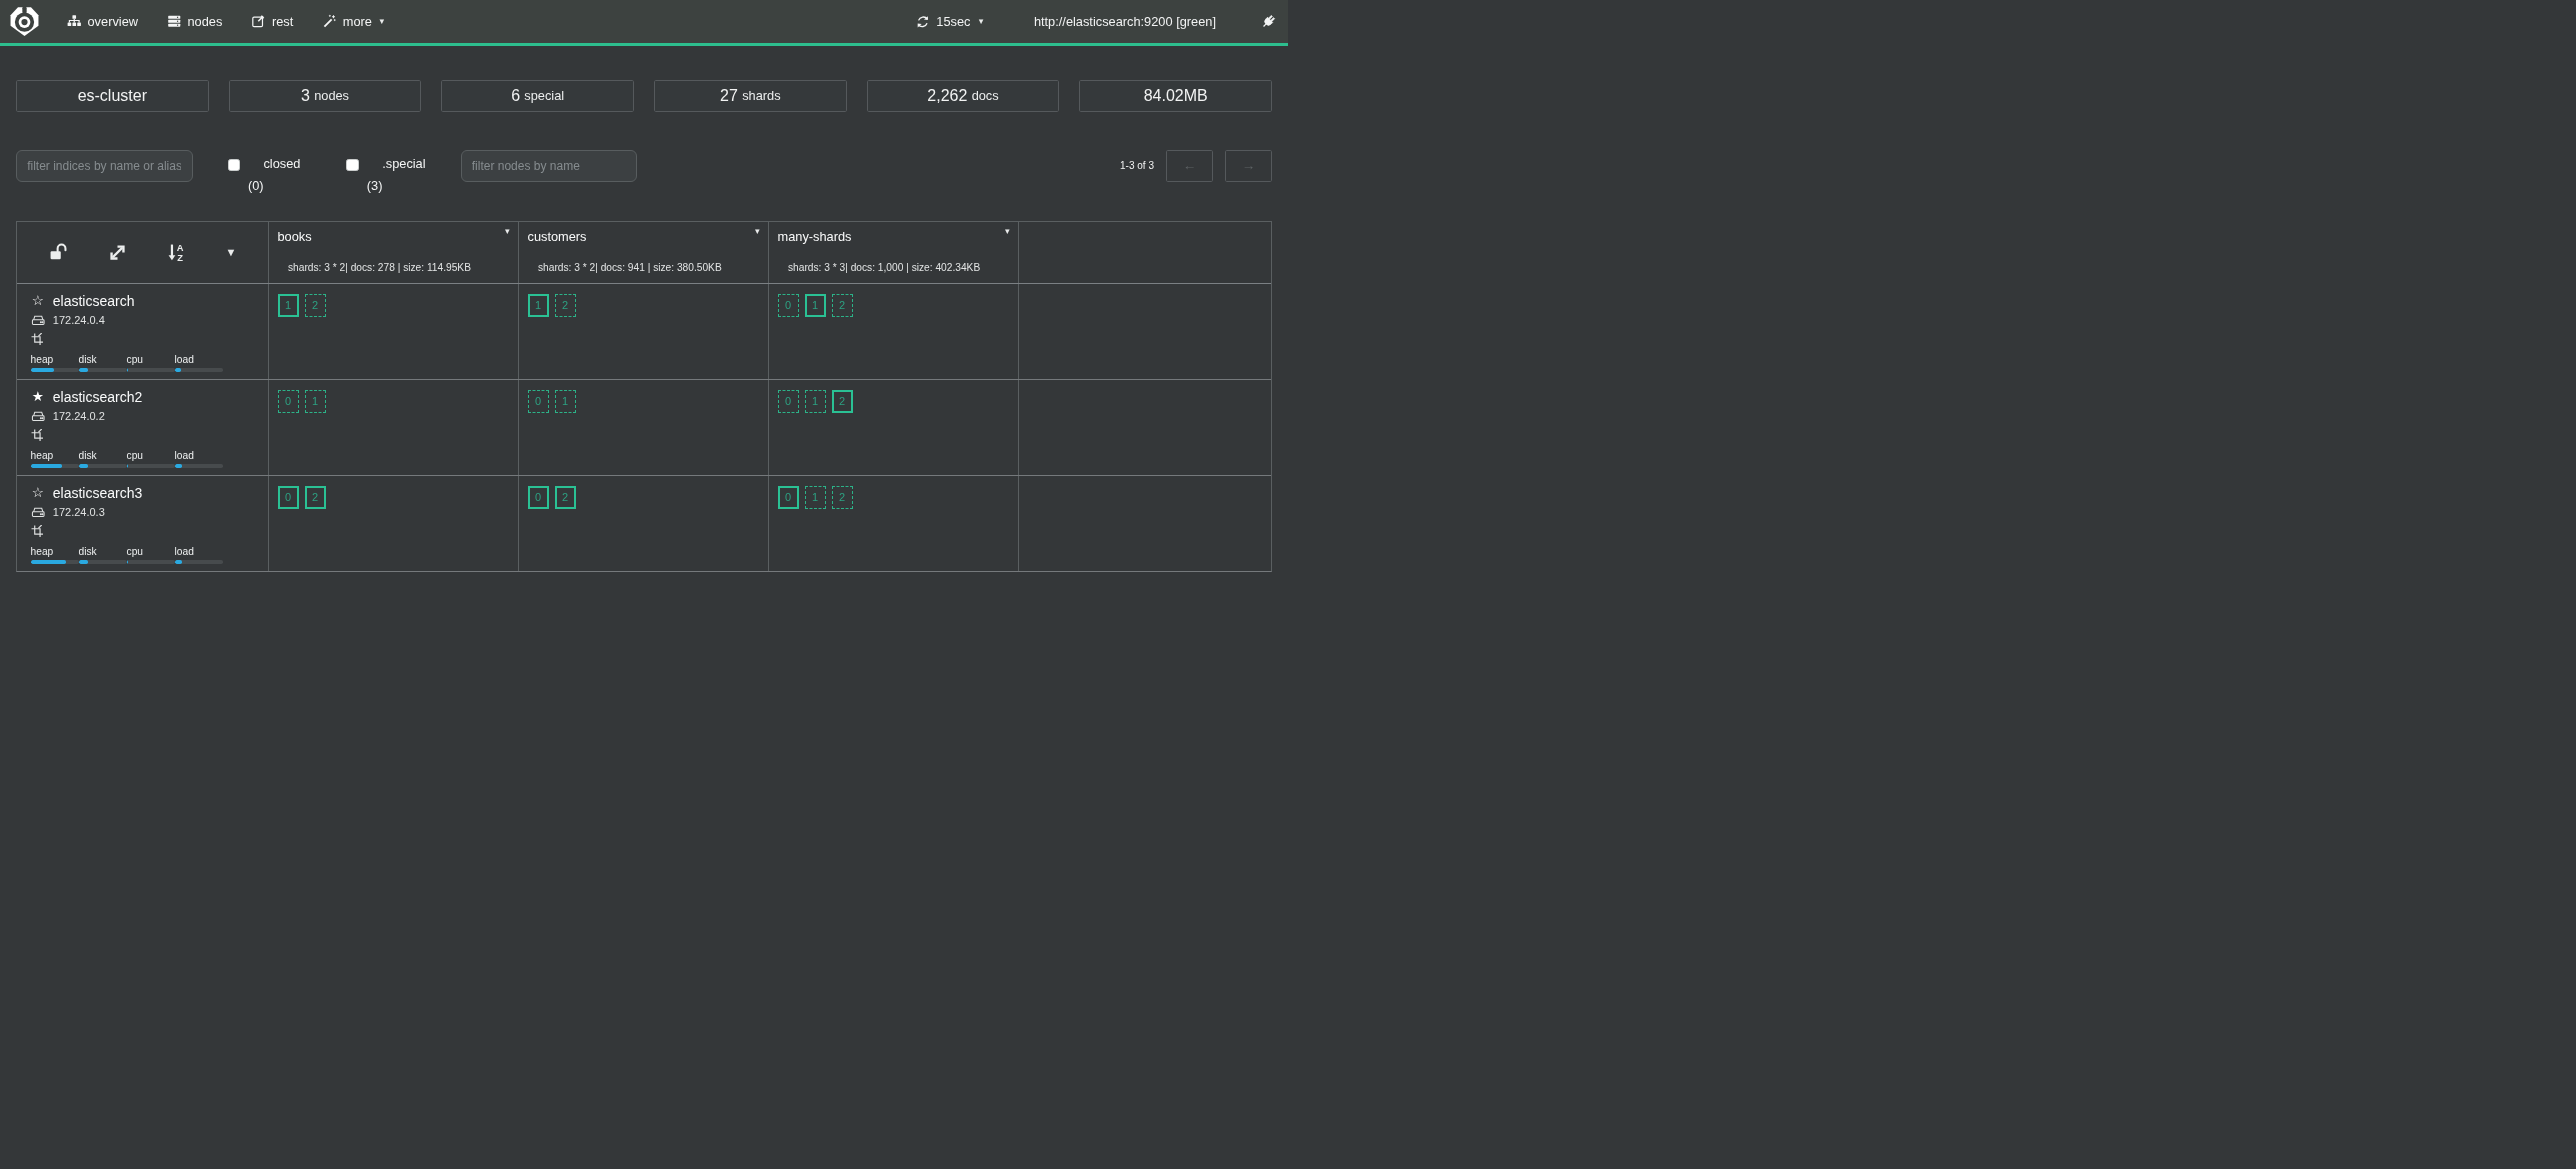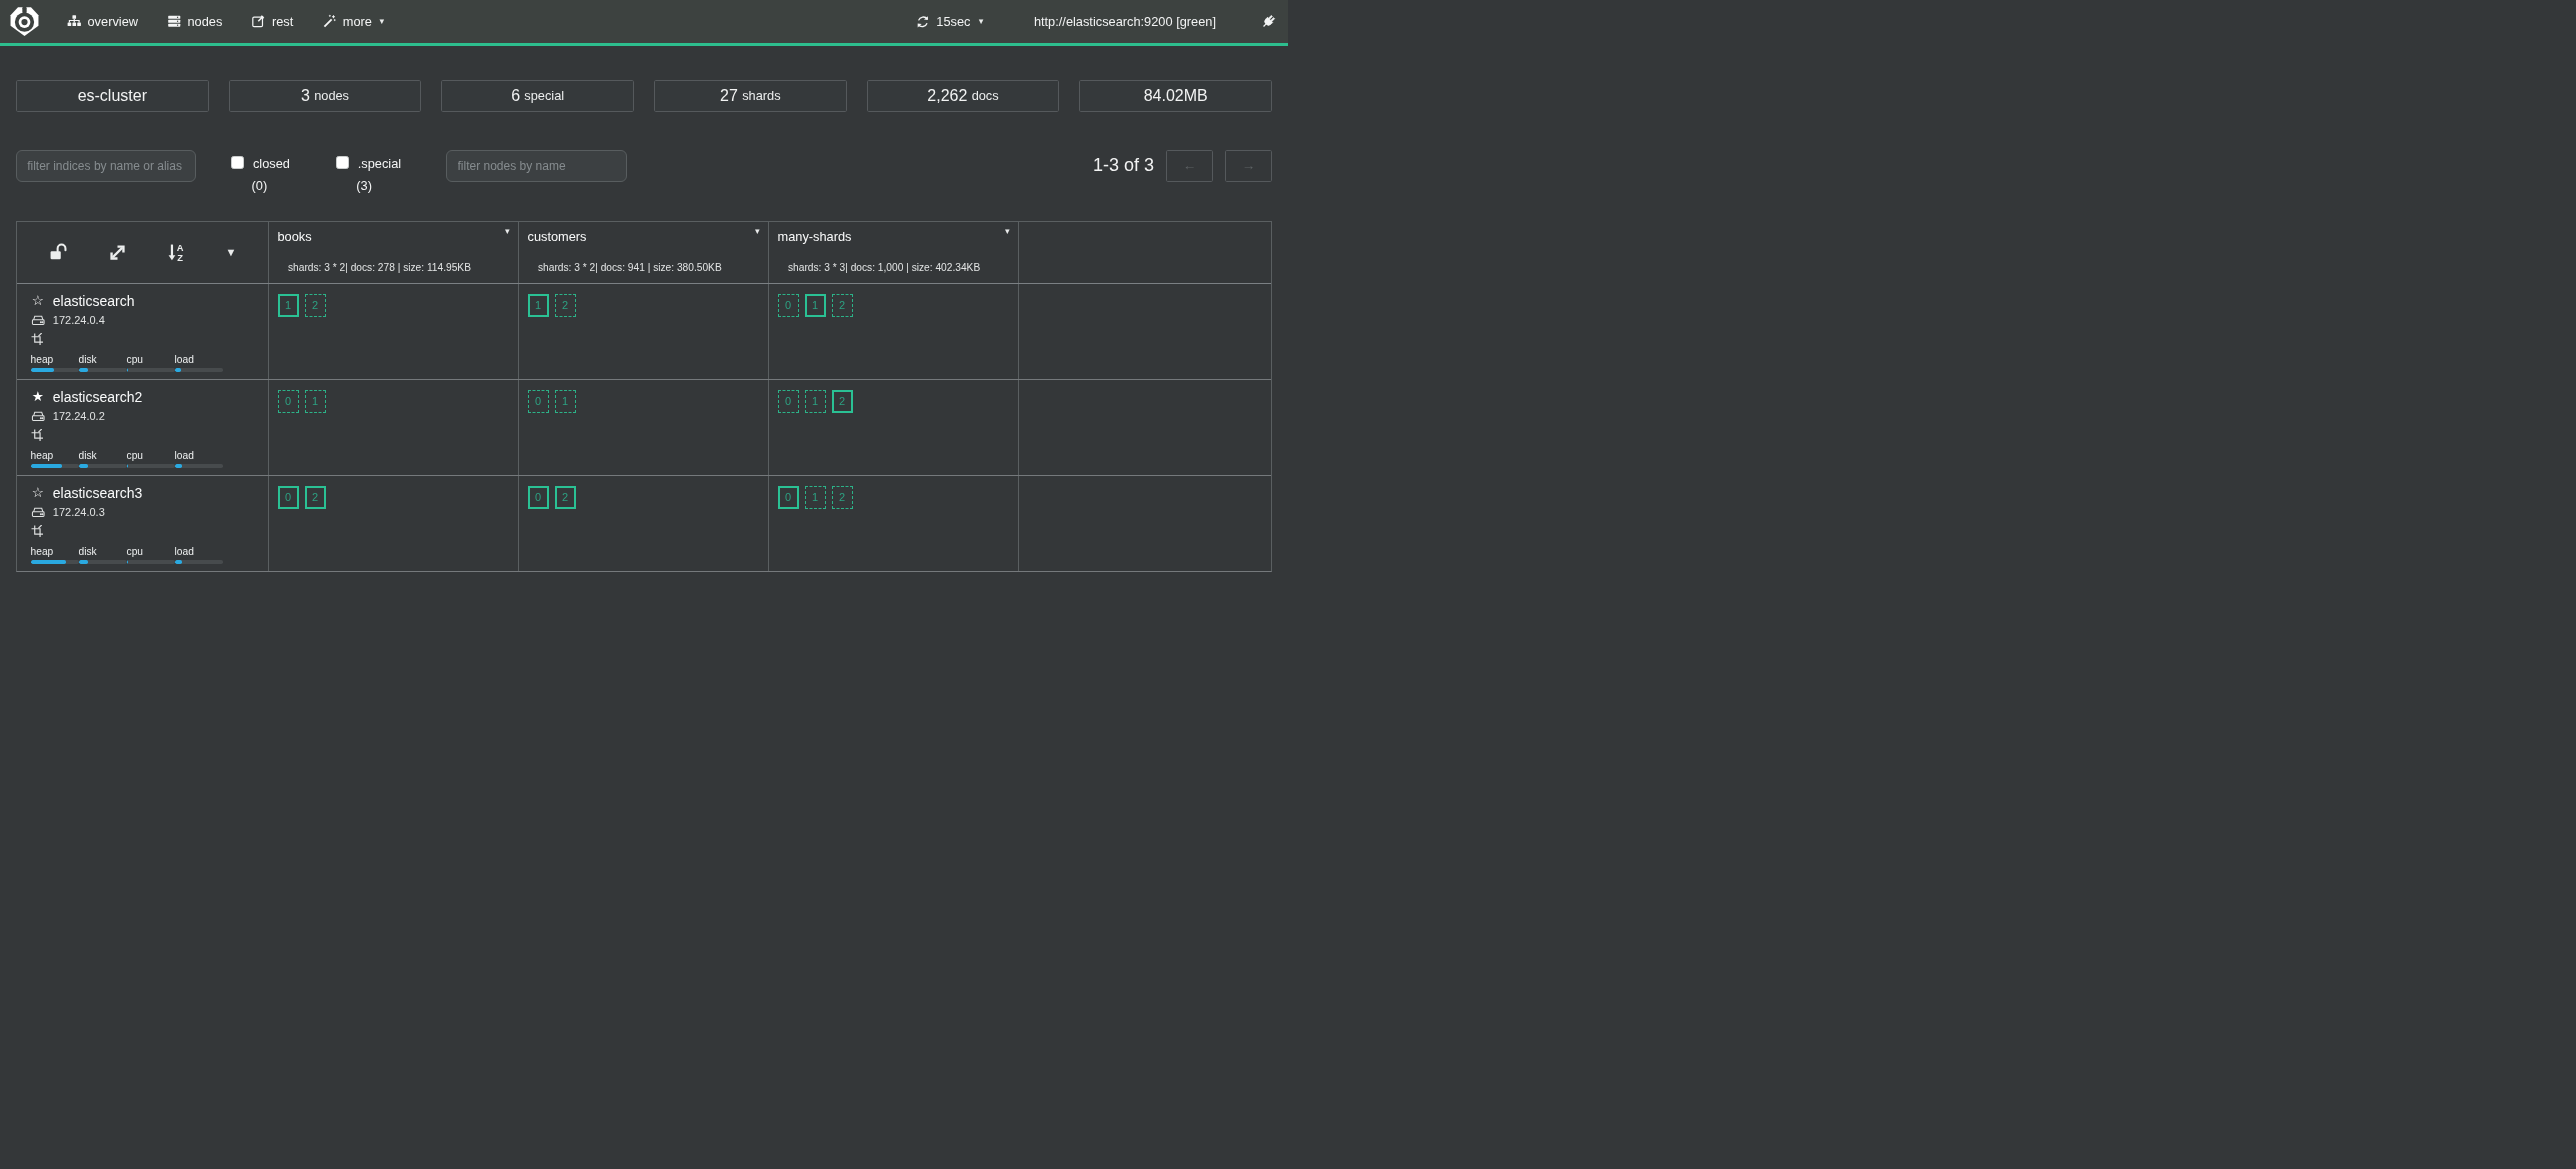--- a/index.html
+++ b/index.html
@@ -47,30 +47,30 @@
   }
   .filter-input {
     width: 100%; height: 32px; border-radius: 6px;
     background: #3c4042; border: 0.9px solid #585d5f;
     color: #d7d9d9; font-size: 12px; padding: 0 10.2px; outline: none;
     font-family: "Liberation Sans", sans-serif;
   }
   .filter-input::placeholder { color: #868c8f; }
   .checks { display: flex; gap: 46px; padding-top: 6.8px; }
   .check-group { display: flex; flex-direction: column; gap: 6.8px; }
-  .check-line { display: flex; align-items: flex-start; gap: 9px; }
+  .check-line { display: flex; align-items: flex-end; gap: 23px; }
   .checkbox {
     appearance: none; -webkit-appearance: none;
     width: 12.8px; height: 12.8px; background: #ffffff; border-radius: 2.6px;
     border: 0.9px solid #c9cccc; cursor: pointer;
   }
   .check-label { font-size: 12.8px; color: #f4f5f5; cursor: pointer; }
   .check-count { font-size: 12.8px; color: #f4f5f5; padding-left: 20.4px; }
   .pager { grid-column: 6; display: flex; align-items: center; justify-content: flex-end; gap: 12px; }
-  .pager-range { font-size: 18px; }
+  .pager-range { font-size: 10px; }
   .pager-btn {
     width: 47px; height: 32px; background: transparent;
     border: 0.9px solid #55595c; border-radius: 1.7px;
     color: #5e6365; font-size: 13.6px; cursor: pointer;
   }
   
   .grid-table {
     margin: 28px 16px 0 16px;
     border: 0.9px solid #5a5f61; border-bottom: 1.7px solid #75797c;
   }

